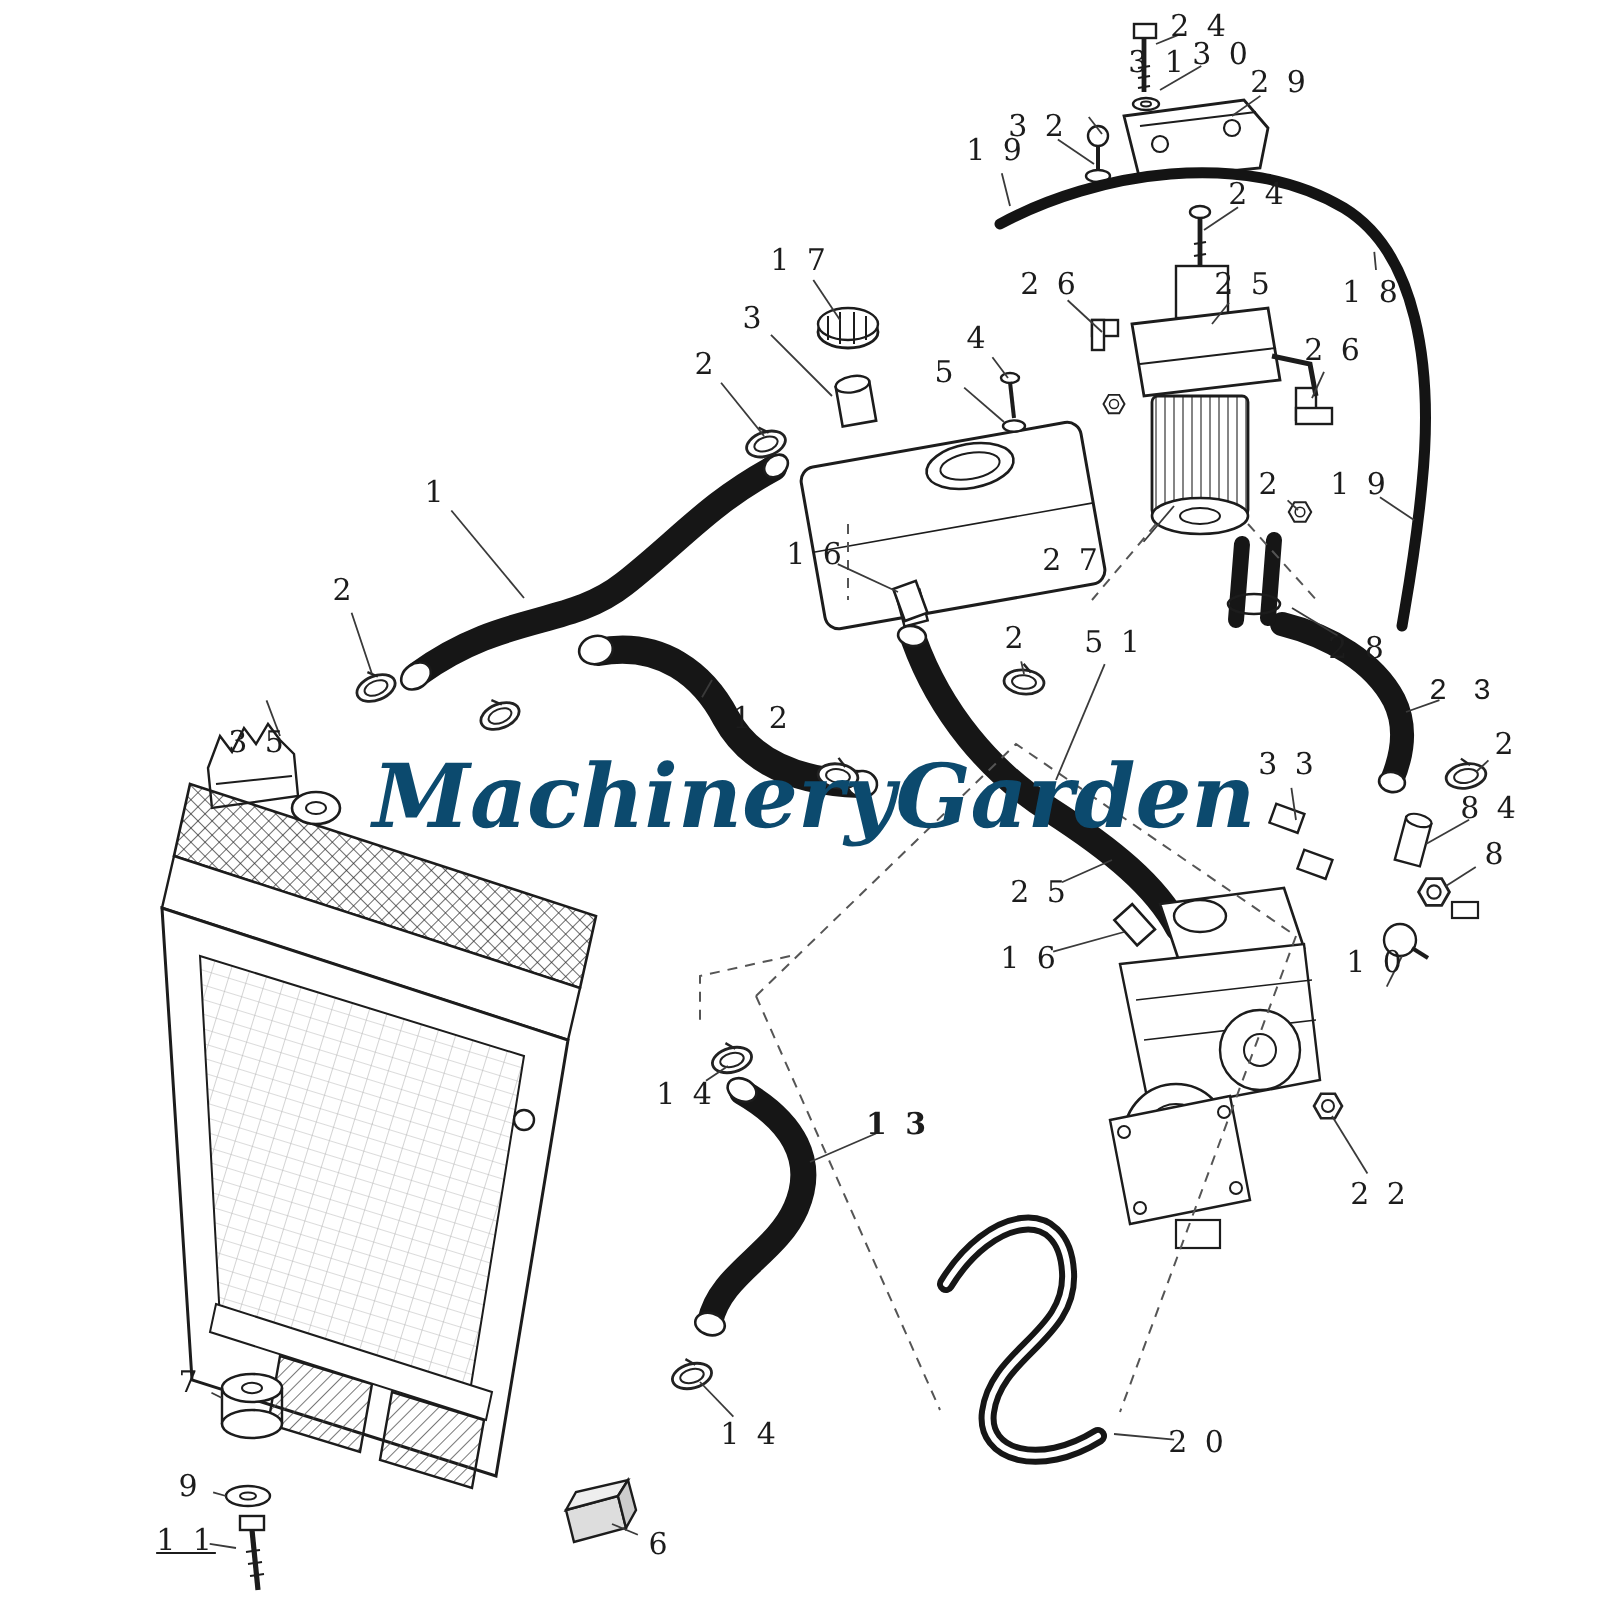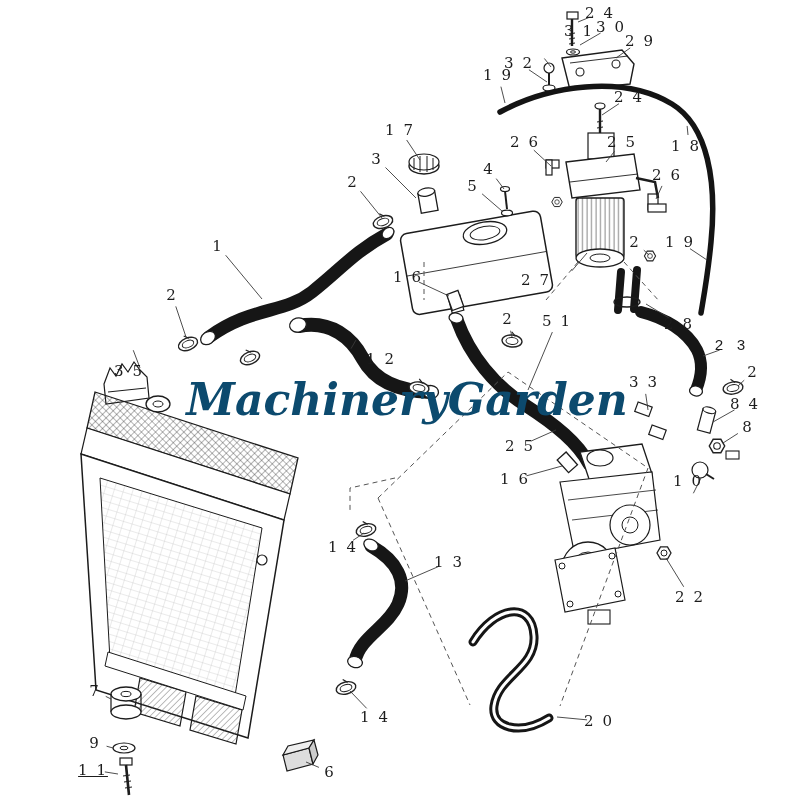--- a/index.html
+++ b/index.html
@@ -333,21 +333,21 @@
       <div class="callout" style="left: 753px; top: 372px;">2</div>
       <div class="callout" style="left: 129px; top: 339px; margin-top: 32px;">3 5</div>
       <div class="callout" style="left: 345px; top: 359px; margin-left: 36px;">1 2</div>
       <div class="callout" style="left: 644px; top: 382px;">3 3</div>
       <div class="callout" style="left: 745px; top: 404px;">8 4</div>
       <div class="callout" style="left: 748px; top: 427px;">8</div>
       <div class="callout" style="left: 520px; top: 446px;">2 5</div>
       <div class="callout" style="left: 515px; top: 479px;">1 6</div>
       <div class="callout" style="left: 688px; top: 481px;">1 0</div>
       <div class="callout" style="left: 343px; top: 547px;">1 4</div>
-      <div class="callout" style="left: 449px; top: 562px;">1 3</div>
+      <div class="callout" style="left: 449px; top: 562px; font-weight: bold;">1 3</div>
       <div class="callout" style="left: 690px; top: 597px;">2 2</div>
       <div class="callout" style="left: 375px; top: 717px;">1 4</div>
       <div class="callout" style="left: 599px; top: 721px;">2 0</div>
       <div class="callout" style="left: 95px; top: 691px;">7</div>
       <div class="callout" style="left: 95px; top: 743px;">9</div>
       <div class="callout" style="left: 93px; top: 770px; text-decoration: underline;">1 1</div>
       <div class="callout" style="left: 330px; top: 772px;">6</div>
     </div>
 
 </div>

